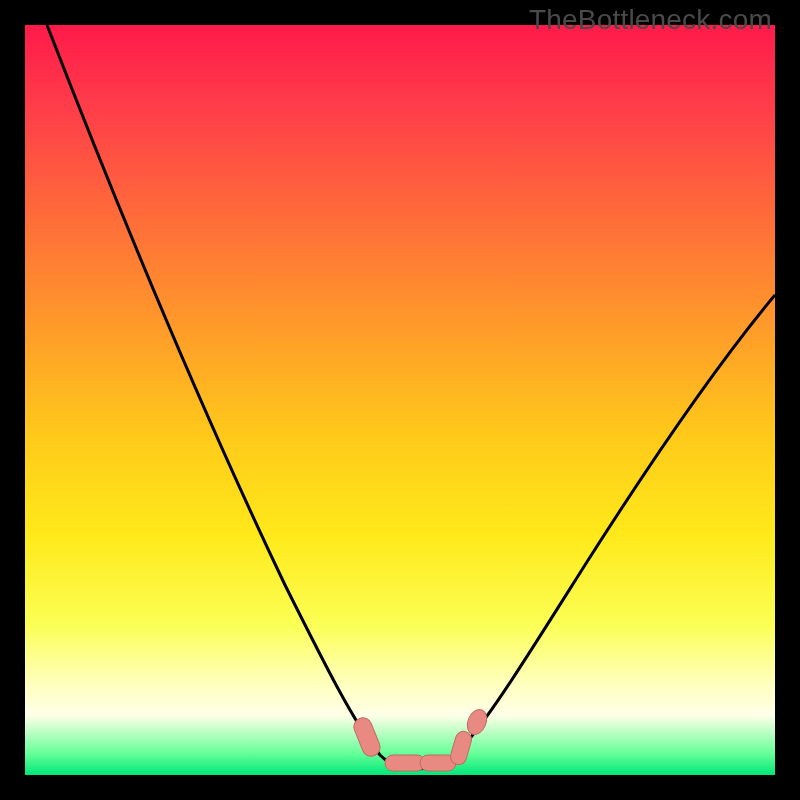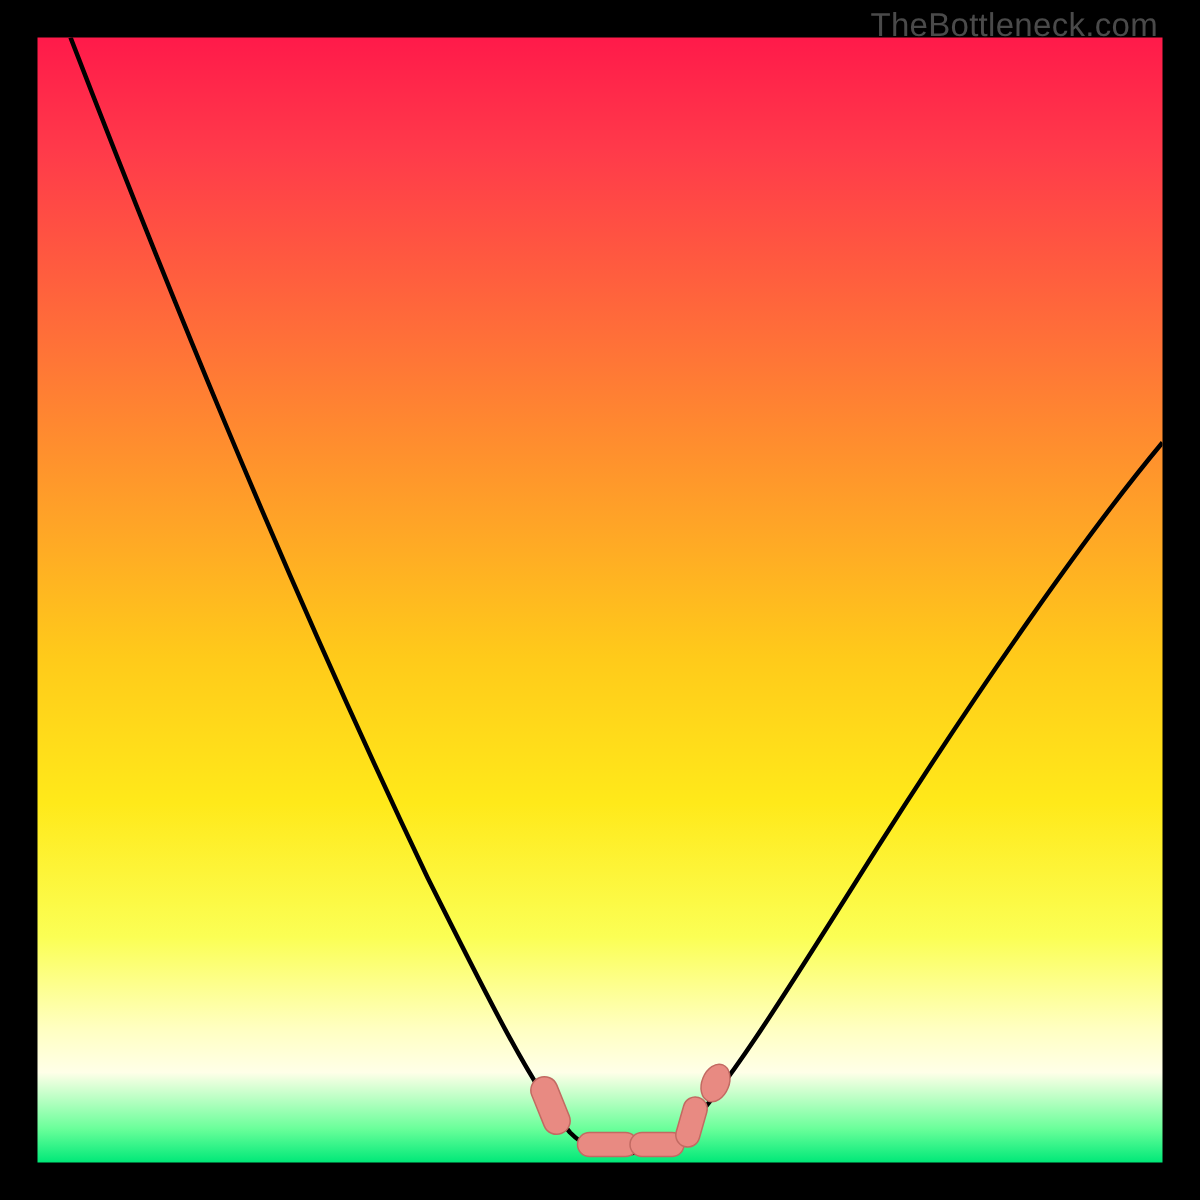--- a/index.html
+++ b/index.html
@@ -28,21 +28,21 @@
       #ffffc0 88%,
       #ffffe8 92%,
       #6aff9a 97%,
       #00e878 100%);
   }
   .watermark {
     position: absolute;
     top: 4px;
     right: 28px;
     color: #4a4a4a;
-    font-size: 22px;
+    font-size: 28px;
     font-weight: 500;
     letter-spacing: 0.2px;
     z-index: 10;
   }
   svg.curves {
     position: absolute;
     left: 0;
     top: 0;
     width: 750px;
     height: 750px;

